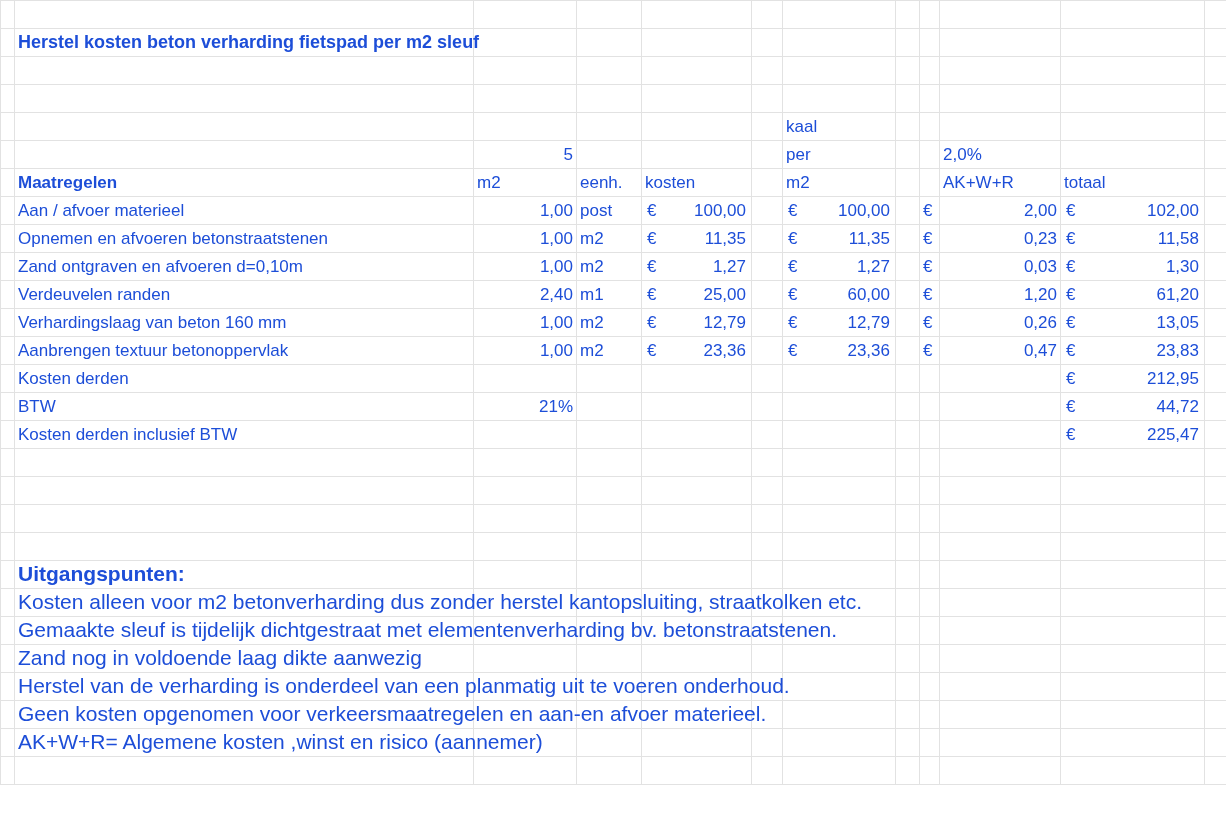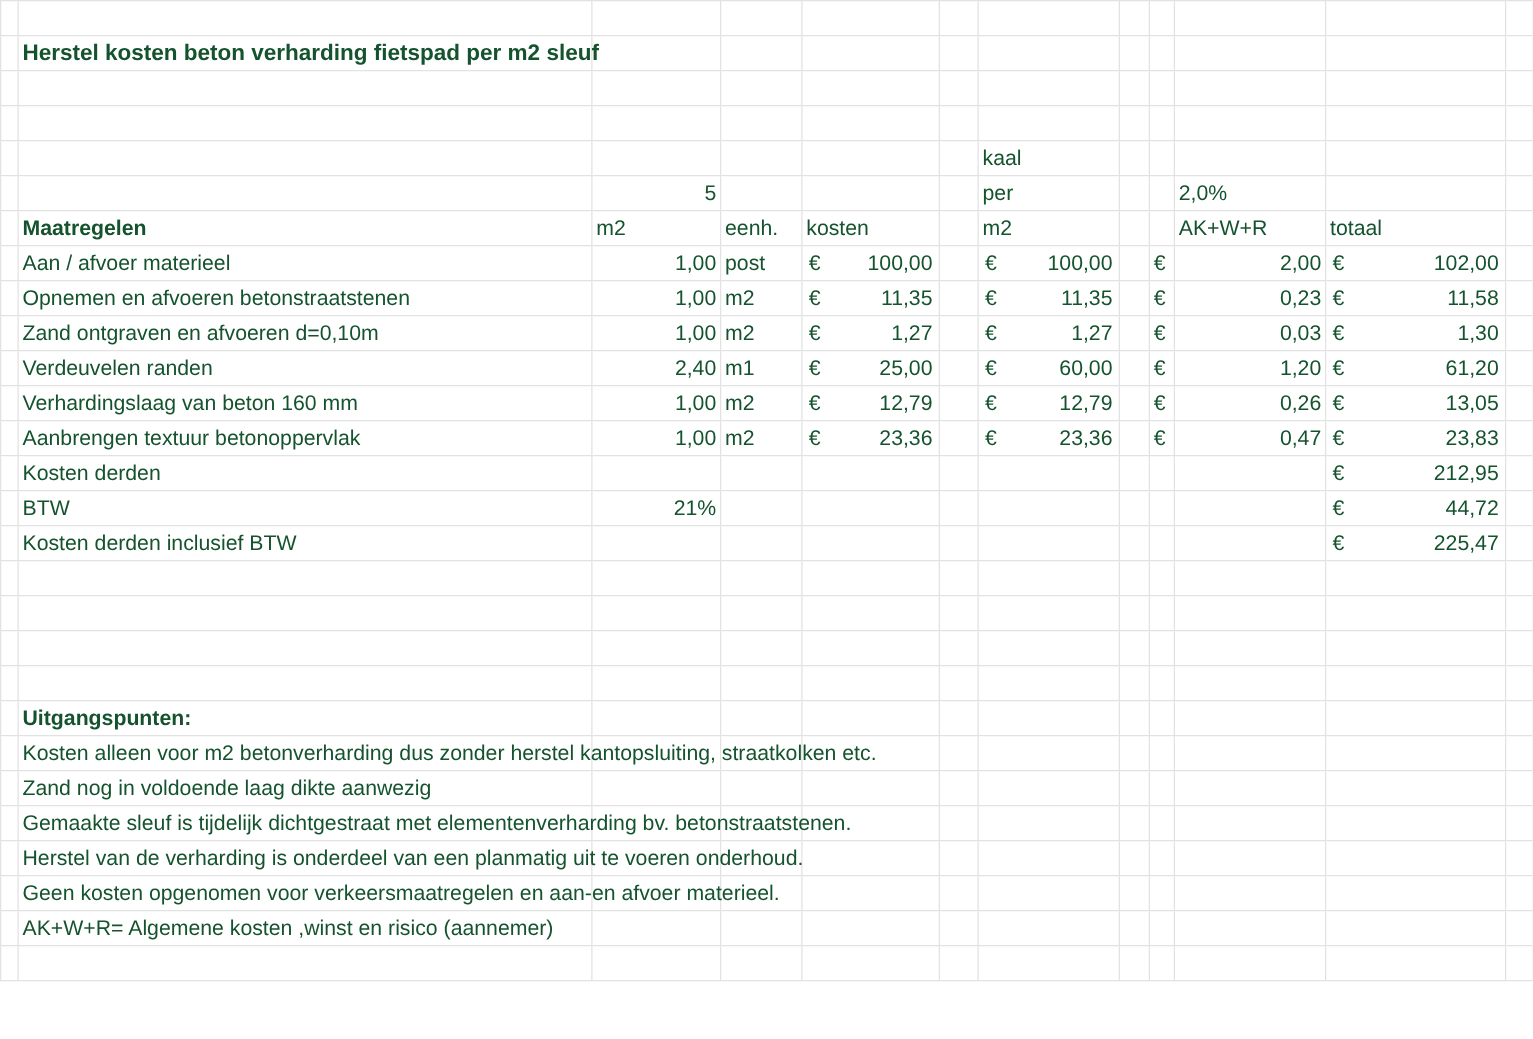--- a/index.html
+++ b/index.html
@@ -14,21 +14,21 @@
     position: relative;
     width: 1226px;
     height: 831px;
     background: #ffffff;
   }
   table.grid {
     border-collapse: collapse;
     table-layout: fixed;
     width: 1226px;
     font-size: 17px;
-    color: #14532d;
+    color: #1d4ed8;
   }
   table.grid td {
     height: 28px;
     padding: 0 3px;
     border: 1px solid #e2e2e2;
     white-space: nowrap;
     overflow: visible;
     vertical-align: middle;
     line-height: 1.05;
   }
@@ -63,21 +63,21 @@
   .euro-cell {
     display: flex;
     justify-content: space-between;
     align-items: center;
     width: 100%;
     padding: 0 2px;
   }
   .euro-sym { flex: 0 0 auto; }
   .euro-val { flex: 0 0 auto; }
   .title-text { font-weight: bold; font-size: 18px; }
-  .note { font-size: 17px; }
+  .note { font-size: 21px; }
 </style>
 </head>
 <body>
 
 <div id="sheet">
   <table class="grid">
     <colgroup>
       <col class="c0">
         <col class="c1">
         <col class="c2">
@@ -533,36 +533,36 @@
         <td></td>
           <td></td>
         <td></td>
           <td></td>
         <td></td>
           <td></td>
       </tr>
 
       <tr>
         <td class="gap"></td>
+        <td class="l note">Gemaakte sleuf is tijdelijk dichtgestraat met elementenverharding bv. betonstraatstenen.</td>
+        <td></td>
+          <td></td>
+        <td></td>
+          <td></td>
+        <td></td>
+          <td></td>
+        <td></td>
+          <td></td>
+        <td></td>
+          <td></td>
+      </tr>
+
+      <tr>
+        <td class="gap"></td>
         <td class="l note">Zand nog in voldoende laag dikte aanwezig</td>
-        <td></td>
-          <td></td>
-        <td></td>
-          <td></td>
-        <td></td>
-          <td></td>
-        <td></td>
-          <td></td>
-        <td></td>
-          <td></td>
-      </tr>
-
-      <tr>
-        <td class="gap"></td>
-        <td class="l note">Gemaakte sleuf is tijdelijk dichtgestraat met elementenverharding bv. betonstraatstenen.</td>
         <td></td>
           <td></td>
         <td></td>
           <td></td>
         <td></td>
           <td></td>
         <td></td>
           <td></td>
         <td></td>
           <td></td>

